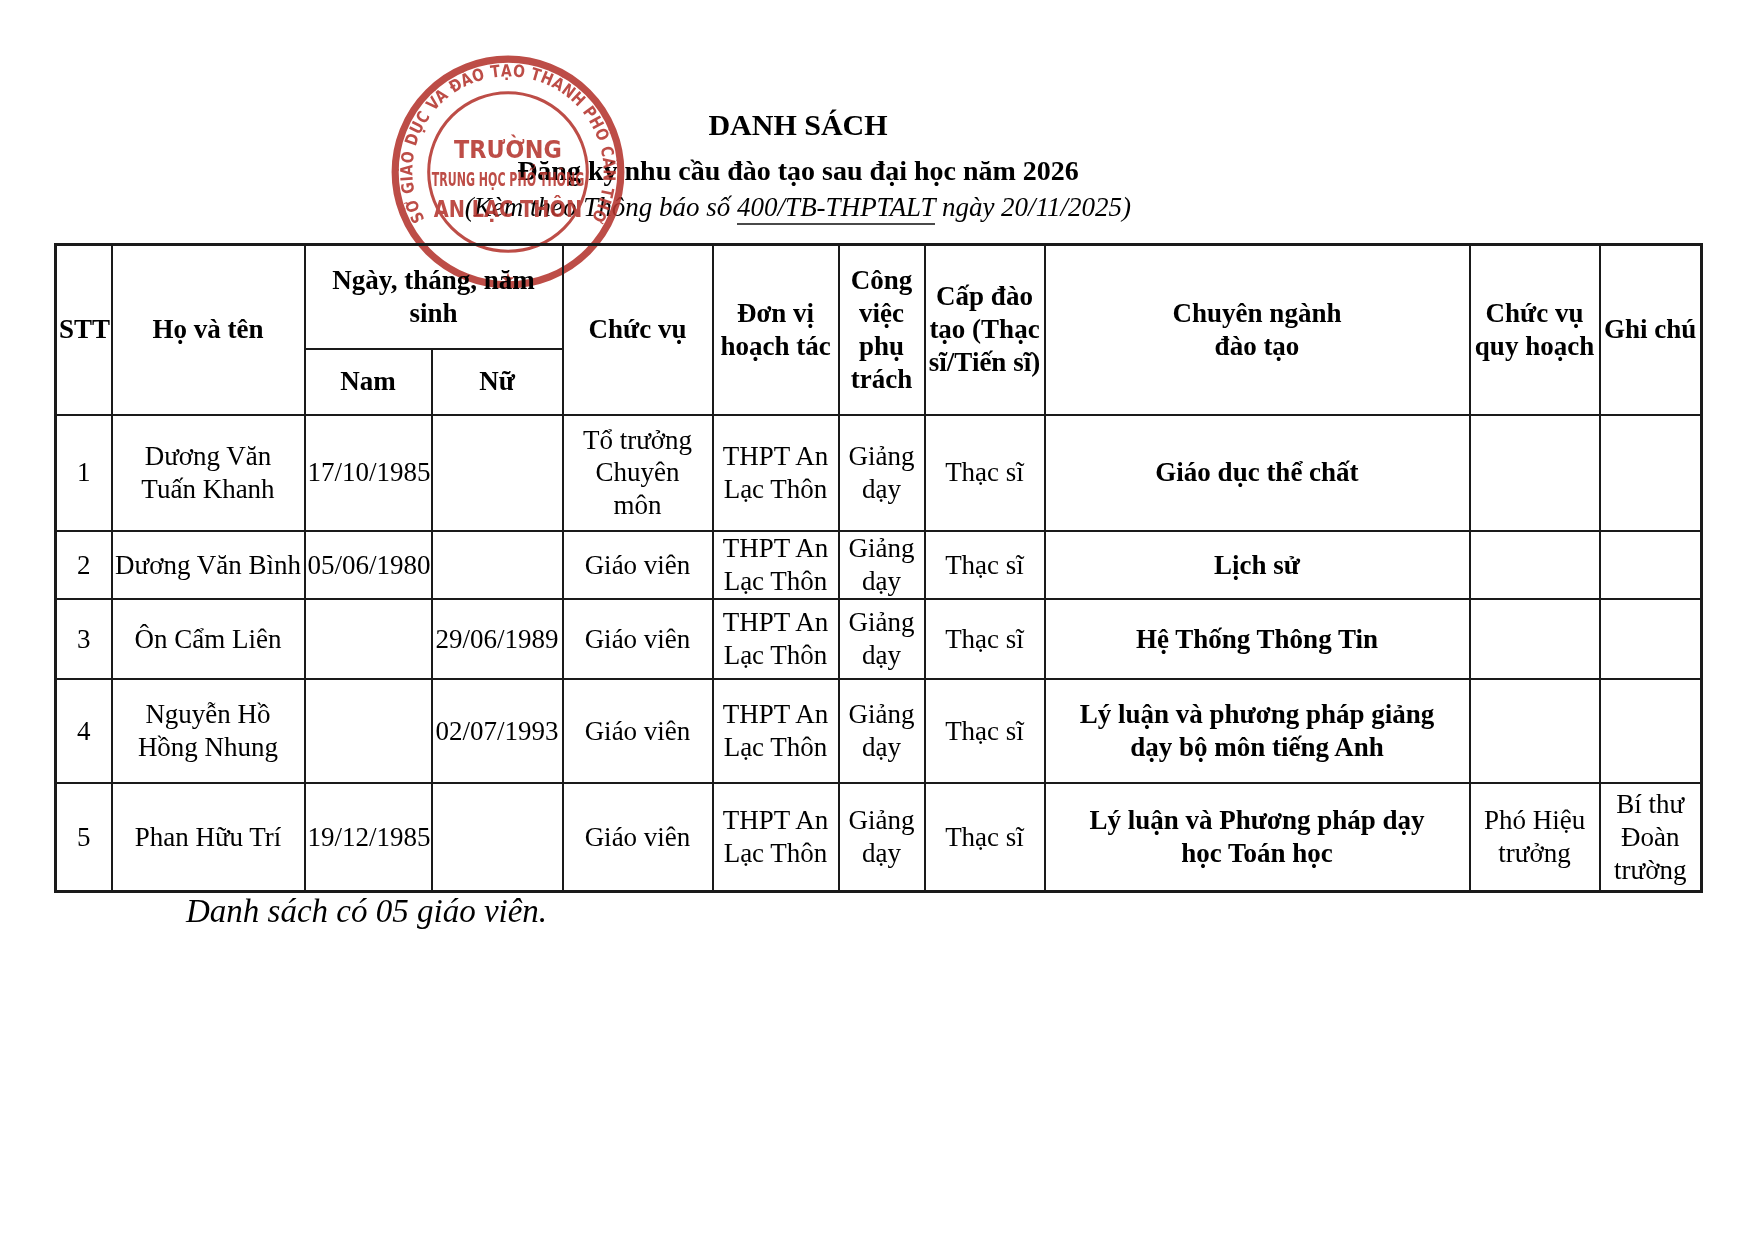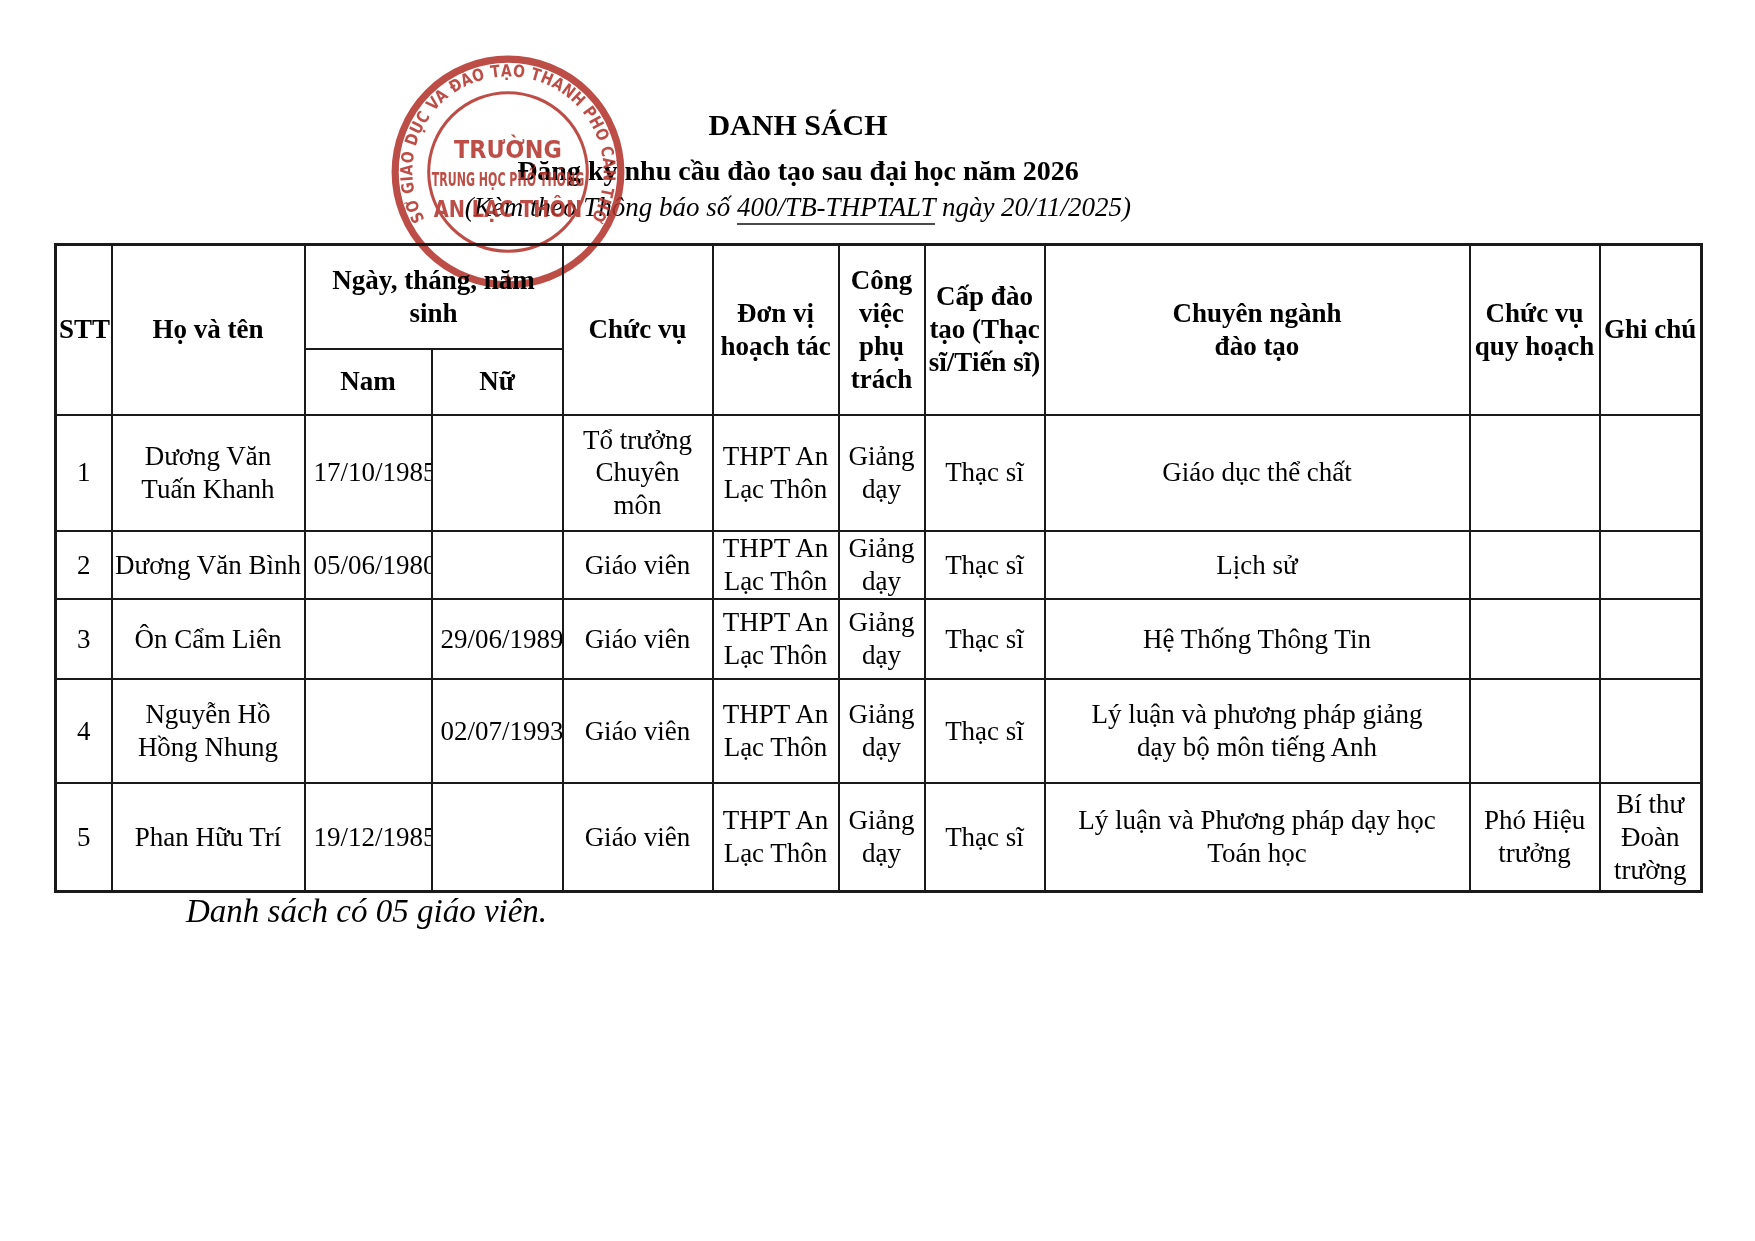--- a/index.html
+++ b/index.html
@@ -37,23 +37,23 @@
     border-collapse:collapse; table-layout:fixed;
     border:3px solid #1a1a1a;
   }
   .main th, .main td {
     border:2px solid #1a1a1a;
     text-align:center; vertical-align:middle;
     font-size:27px; line-height:1.22;
     padding:0 2px; overflow:hidden;
   }
   .main th { font-weight:bold; }
-  .main td.date { white-space:nowrap; padding:8px; }
+  .main td.date { white-space:nowrap; padding:2px; }
   .main td.chucvu { padding:8px; }
-  .main td.nganh { padding:0 24px; }
+  .main td.nganh { padding:0 24px;font-weight:bold; }
   .hdr-line { display:block; }
 
   
   .note {
     position:absolute; left:186px; top:860px;
     font-size:33px; font-style:italic;margin-top:33px;
   }
 </style>
 </head>
 <body>

